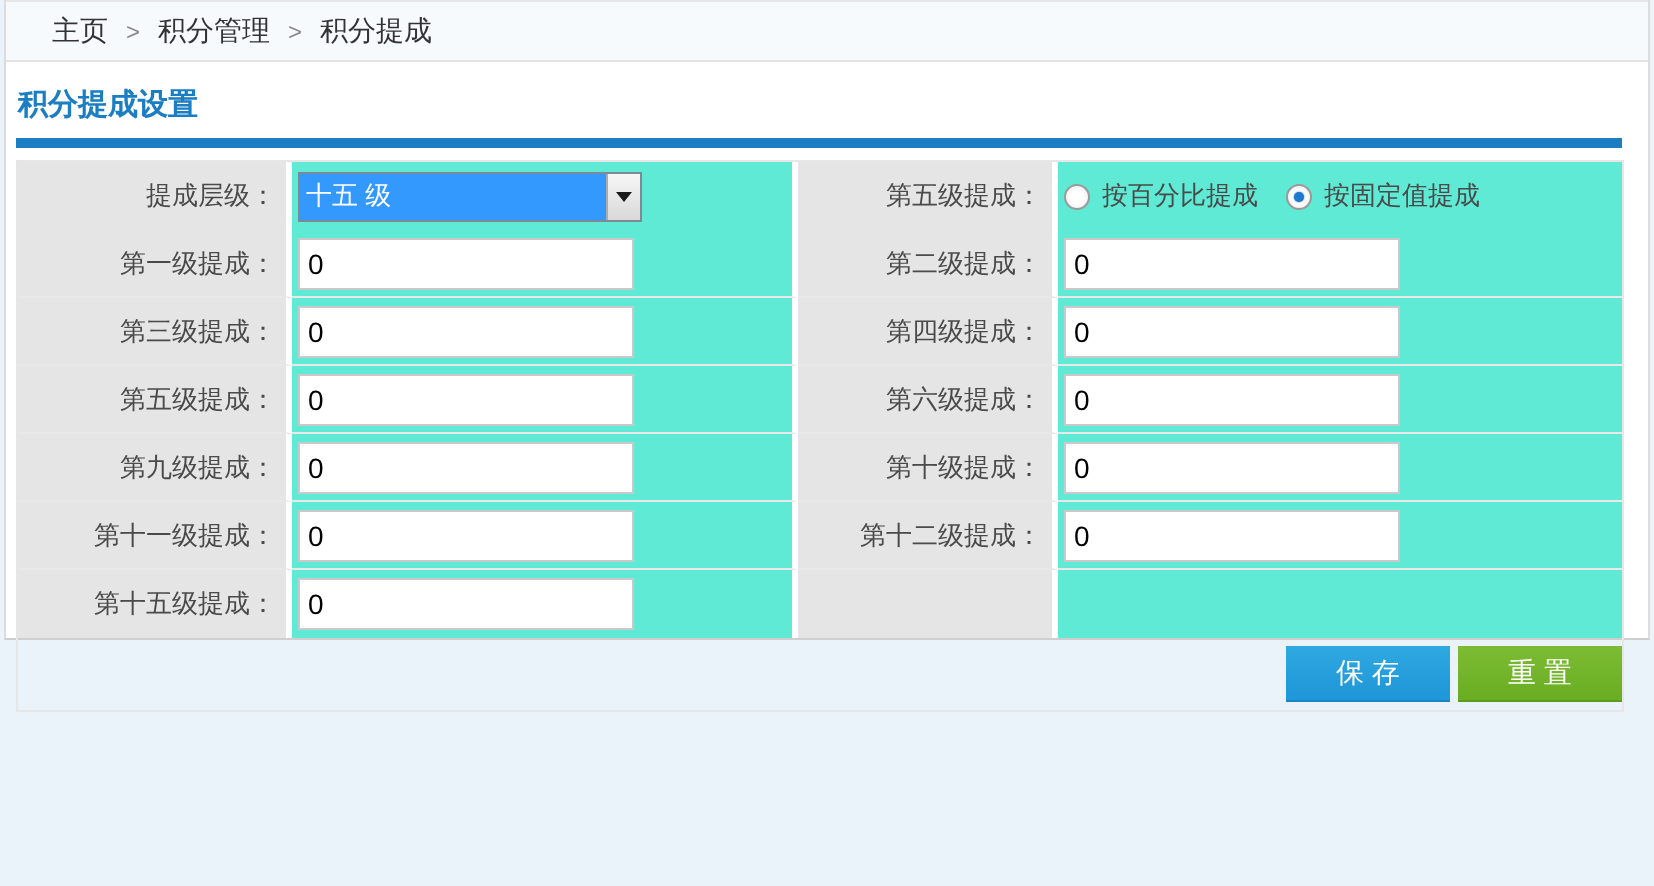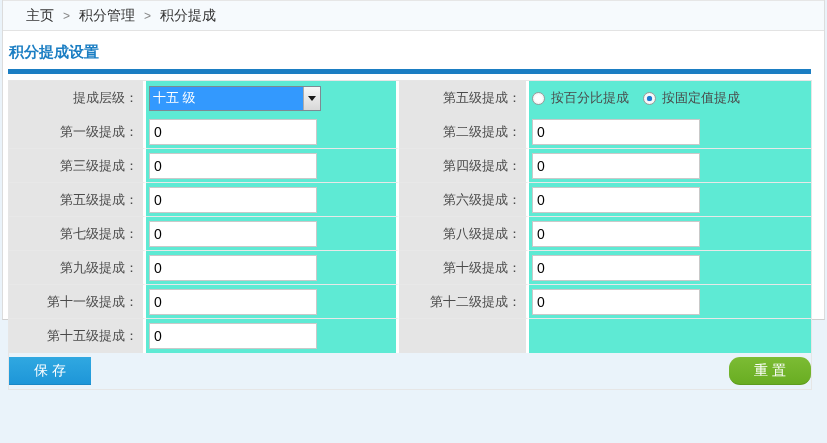--- a/index.html
+++ b/index.html
@@ -127,31 +127,31 @@
     position: absolute;
     left: 3px; top: 3px;
     width: 5px; height: 5px;
     border-radius: 50%;
     background: #1E78CE;
     box-shadow: 0 0 1px #1E78CE;
   }
   .radio-label { margin-right: 8px; cursor: pointer; }
   
   td.btn-row { padding: 4px 0; }
-  .btn-wrap { display: flex; justify-content: space-between; gap: 16px; }
+  .btn-wrap { display: flex; justify-content: flex-end; gap: 4px; }
   .btn {
     width: 82px; height: 28px;
     border: none;
     color: #fff;
     font-size: 14px;
     font-family: "Liberation Sans", sans-serif;
     cursor: pointer;
   }
   .btn-save { background: linear-gradient(#30A8E1, #1E96D8); border-bottom: 1px solid #1A87C6; }
-  .btn-reset { background: linear-gradient(#7CBC34, #69AD22); border-bottom: 1px solid #5E9C1E; border-radius: 11px; }
+  .btn-reset { background: linear-gradient(#7CBC34, #69AD22); border-bottom: 1px solid #5E9C1E; }
 </style>
 </head>
 <body>
 
 <div class="page-frame">
 
   <div class="breadcrumb-bar">
     <span class="crumb">主页</span>
     <span class="crumb-sep">&gt;</span>
     <span class="crumb">积分管理</span>
@@ -204,26 +204,20 @@
           <td class="lbl">第四级提成：</td>
           <td class="inp"><input class="txt" type="text" value="0" style=""></td>
         </tr>
         <tr>
           <td class="lbl">第五级提成：</td>
           <td class="inp"><input class="txt" type="text" value="0" style=""></td>
           <td class="lbl">第六级提成：</td>
           <td class="inp"><input class="txt" type="text" value="0" style=""></td>
         </tr>
         <tr>
-          <td class="lbl">第七级提成：</td>
-          <td class="inp"><input class="txt" type="text" value="0" style=""></td>
-          <td class="lbl">第八级提成：</td>
-          <td class="inp"><input class="txt" type="text" value="0" style=""></td>
-        </tr>
-        <tr>
           <td class="lbl">第九级提成：</td>
           <td class="inp"><input class="txt" type="text" value="0" style=""></td>
           <td class="lbl">第十级提成：</td>
           <td class="inp"><input class="txt" type="text" value="0" style=""></td>
         </tr>
         <tr>
           <td class="lbl">第十一级提成：</td>
           <td class="inp"><input class="txt" type="text" value="0" style=""></td>
           <td class="lbl">第十二级提成：</td>
           <td class="inp"><input class="txt" type="text" value="0" style=""></td>

